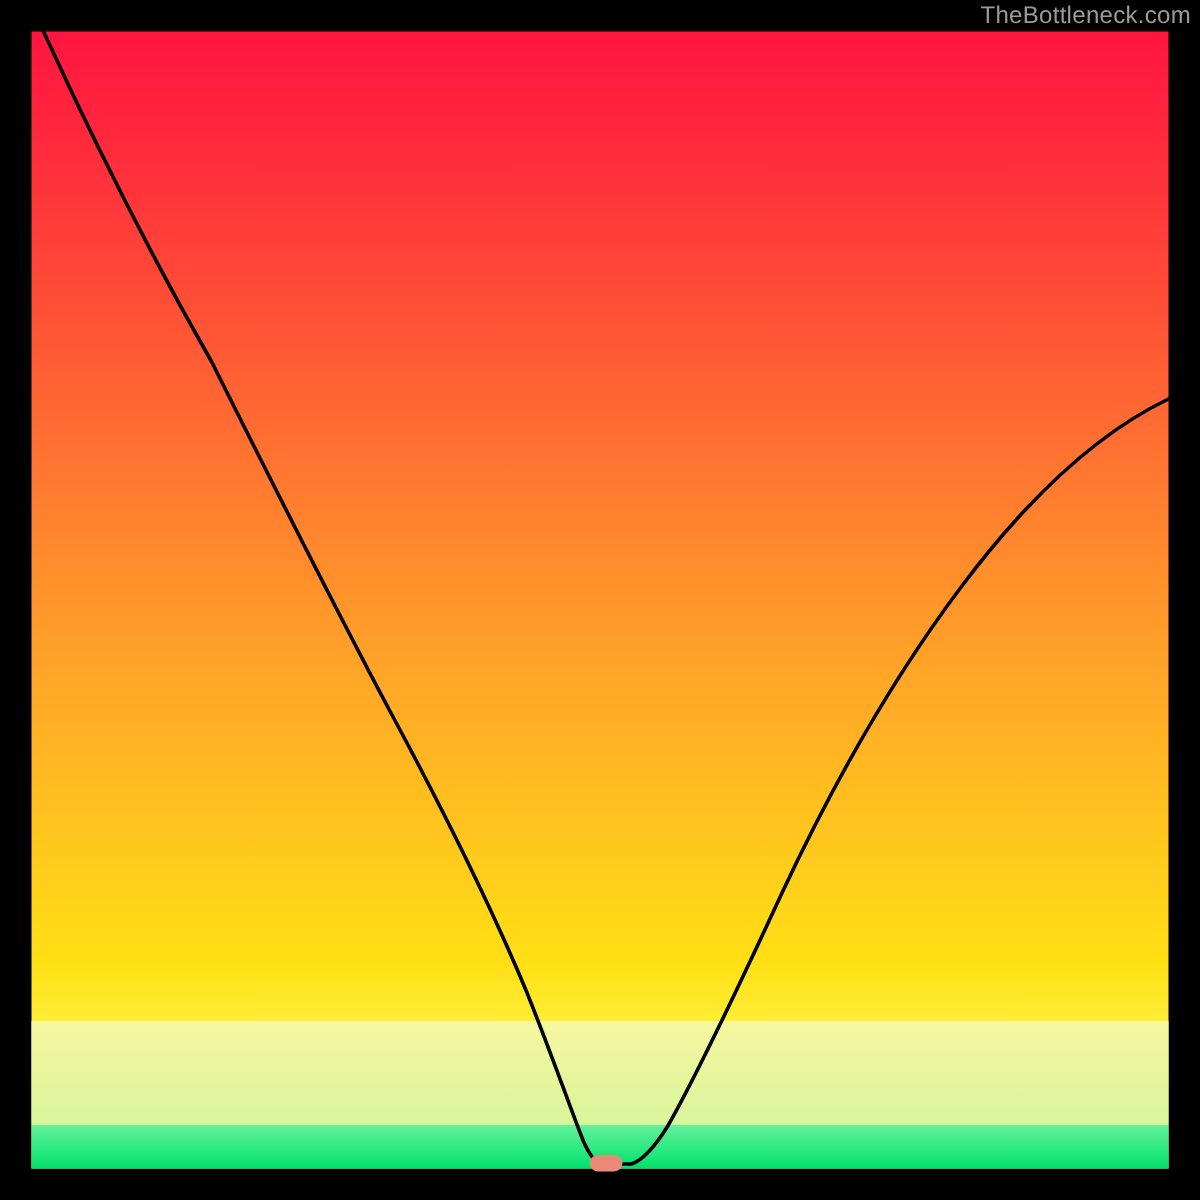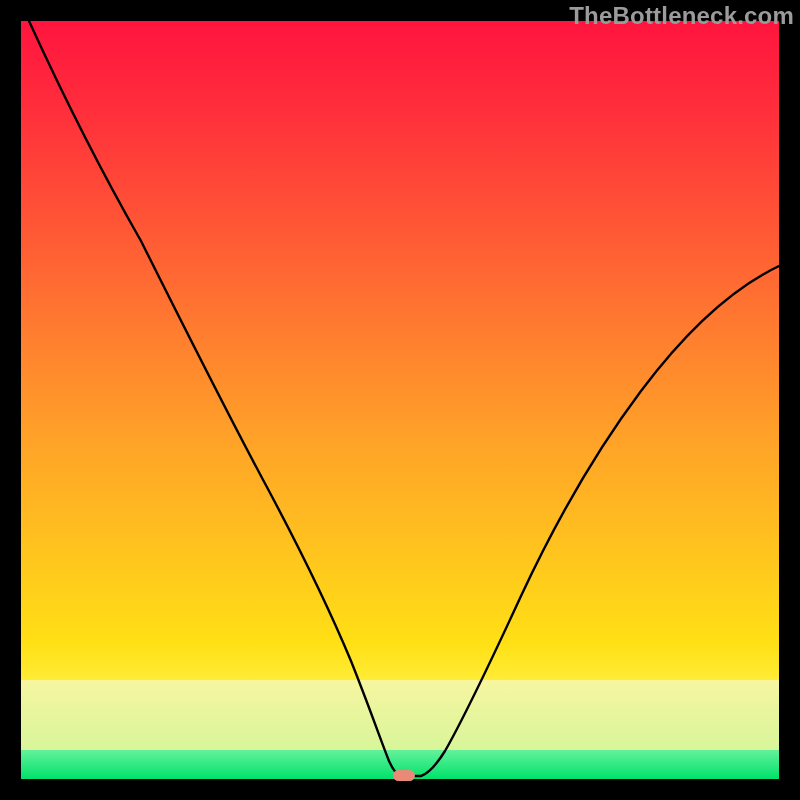--- a/index.html
+++ b/index.html
@@ -69,23 +69,23 @@
   }
   .marker {
     fill: #e98a78;
     stroke: none;
   }
   .watermark {
     position: absolute;
     top: 2px;
     right: 6px;
     color: #9b9b9b;
-    font-size: 24px;
+    font-size: 16px;
     letter-spacing: 0.2px;
-    font-weight: 700;
+    font-weight: 400;
     user-select: none;
   }
 </style>
 </head>
 <body>
 
 <div class="frame">
 
   <div class="plot-area">
     <svg class="curve" viewBox="0 0 758 758" preserveAspectRatio="none">

